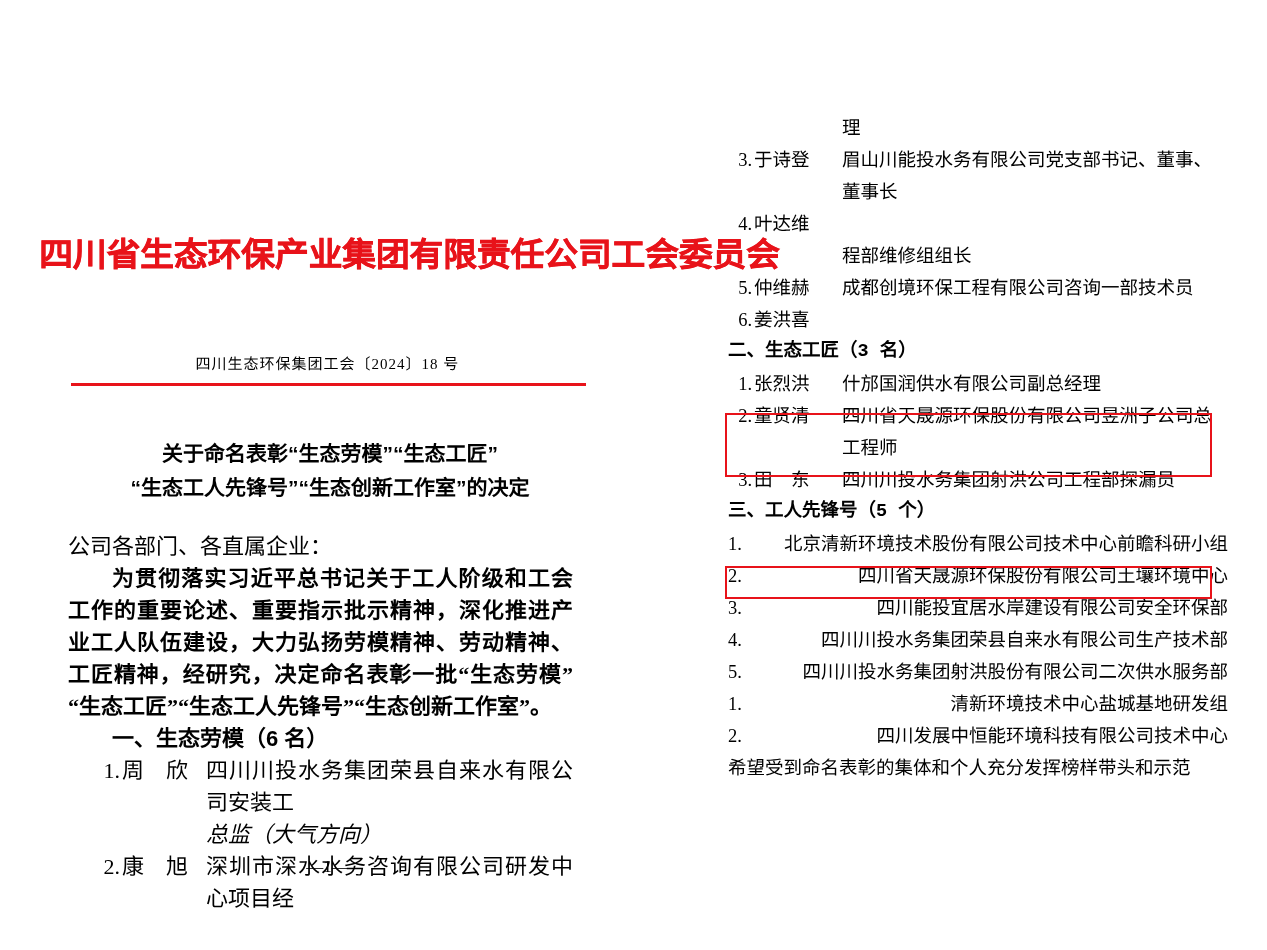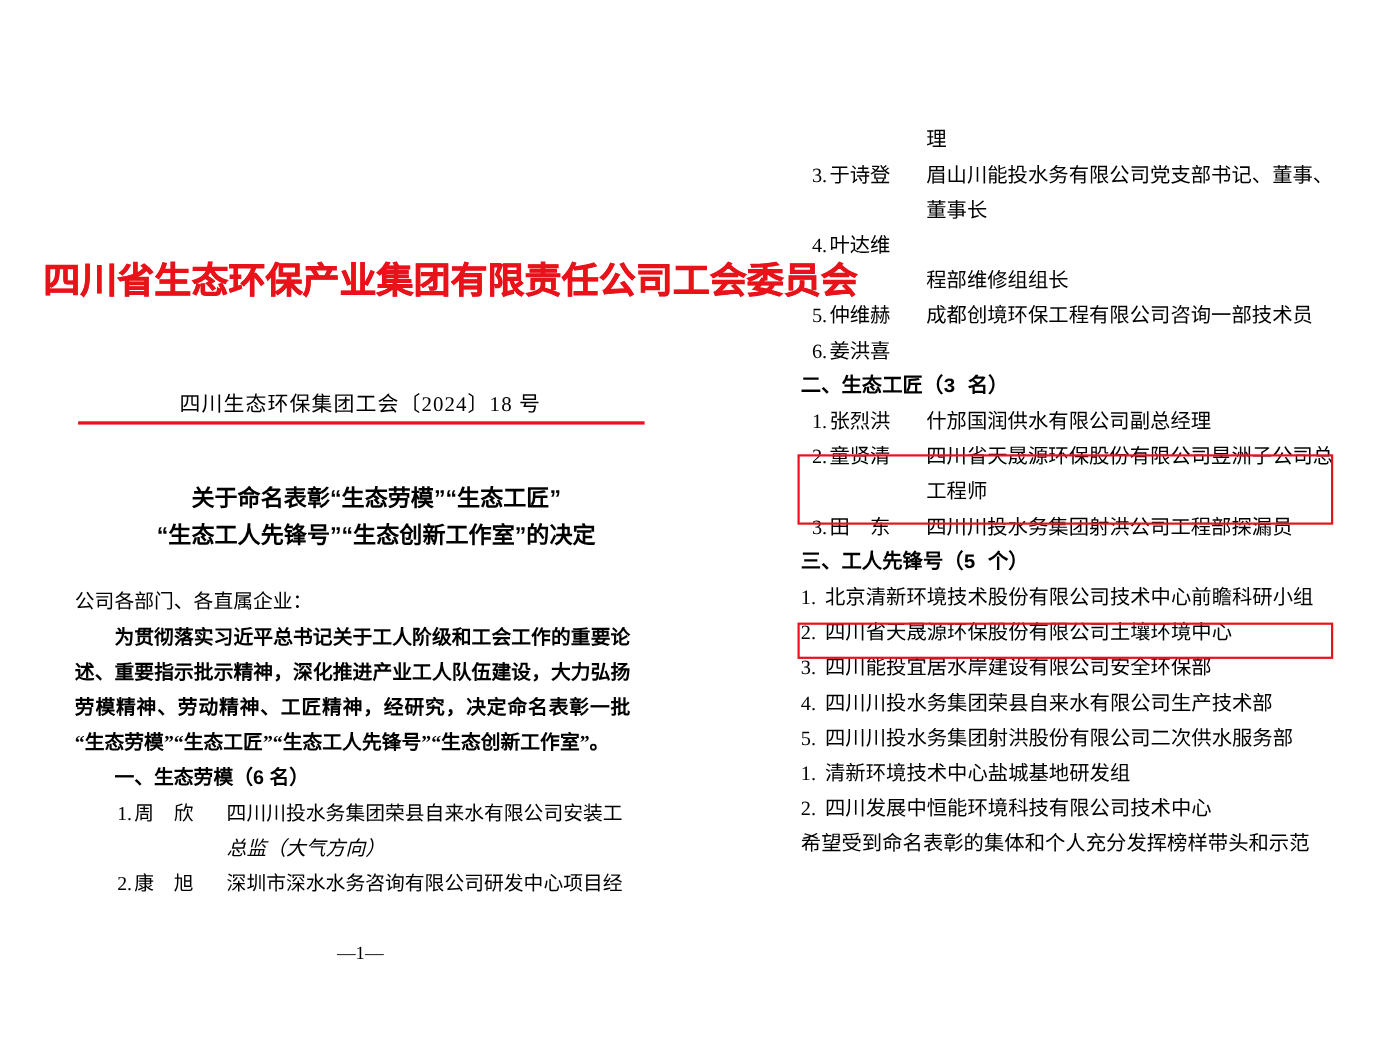--- a/index.html
+++ b/index.html
@@ -49,51 +49,51 @@
     transform: scaleX(1.02);
     transform-origin: center;
   }
 
   .doc-number {
     position: absolute;
     left: 45px;
     top: 352px;
     width: 565px;
     text-align: center;
-    font-size: 19px;
+    font-size: 15px;
     letter-spacing: 1px;
   }
 
   .red-rule {
     position: absolute;
     left: 71px;
     top: 383px;
     width: 515px;
     height: 3px;
     background: #e8131a;
   }
 
   .doc-title {
     position: absolute;
-    left: 72px;
+    left: 60px;
     top: 437px;
     width: 540px;
     text-align: center;
     font-family: "Liberation Sans", "DejaVu Sans", sans-serif;
     font-weight: bold;
     font-size: 21px;
     line-height: 34px;
   }
 
   .body-block {
     position: absolute;
     left: 68px;
     top: 531px;
     width: 505px;
-    font-size: 18px;
+    font-size: 22px;
     line-height: 32px;
     text-align: justify;
   }
   .body-block p {
     margin: 0;
   }
   .indent2 {
     text-indent: 2em;
     font-weight: bold;
   }
@@ -189,20 +189,21 @@
   }
   .right-list .plain {
     display: flex;
   }
   .right-list .plain .idx {
     width: 22px;
     text-align: left;
   }
   .right-list .plain .desc {
     padding-left: 0;
+    text-align: right;
   }
   .right-list .note {
     margin-left: 0;
   }
 
   
   .hl-box {
     position: absolute;
     border: 2px solid #e8131a;
     box-sizing: border-box;

